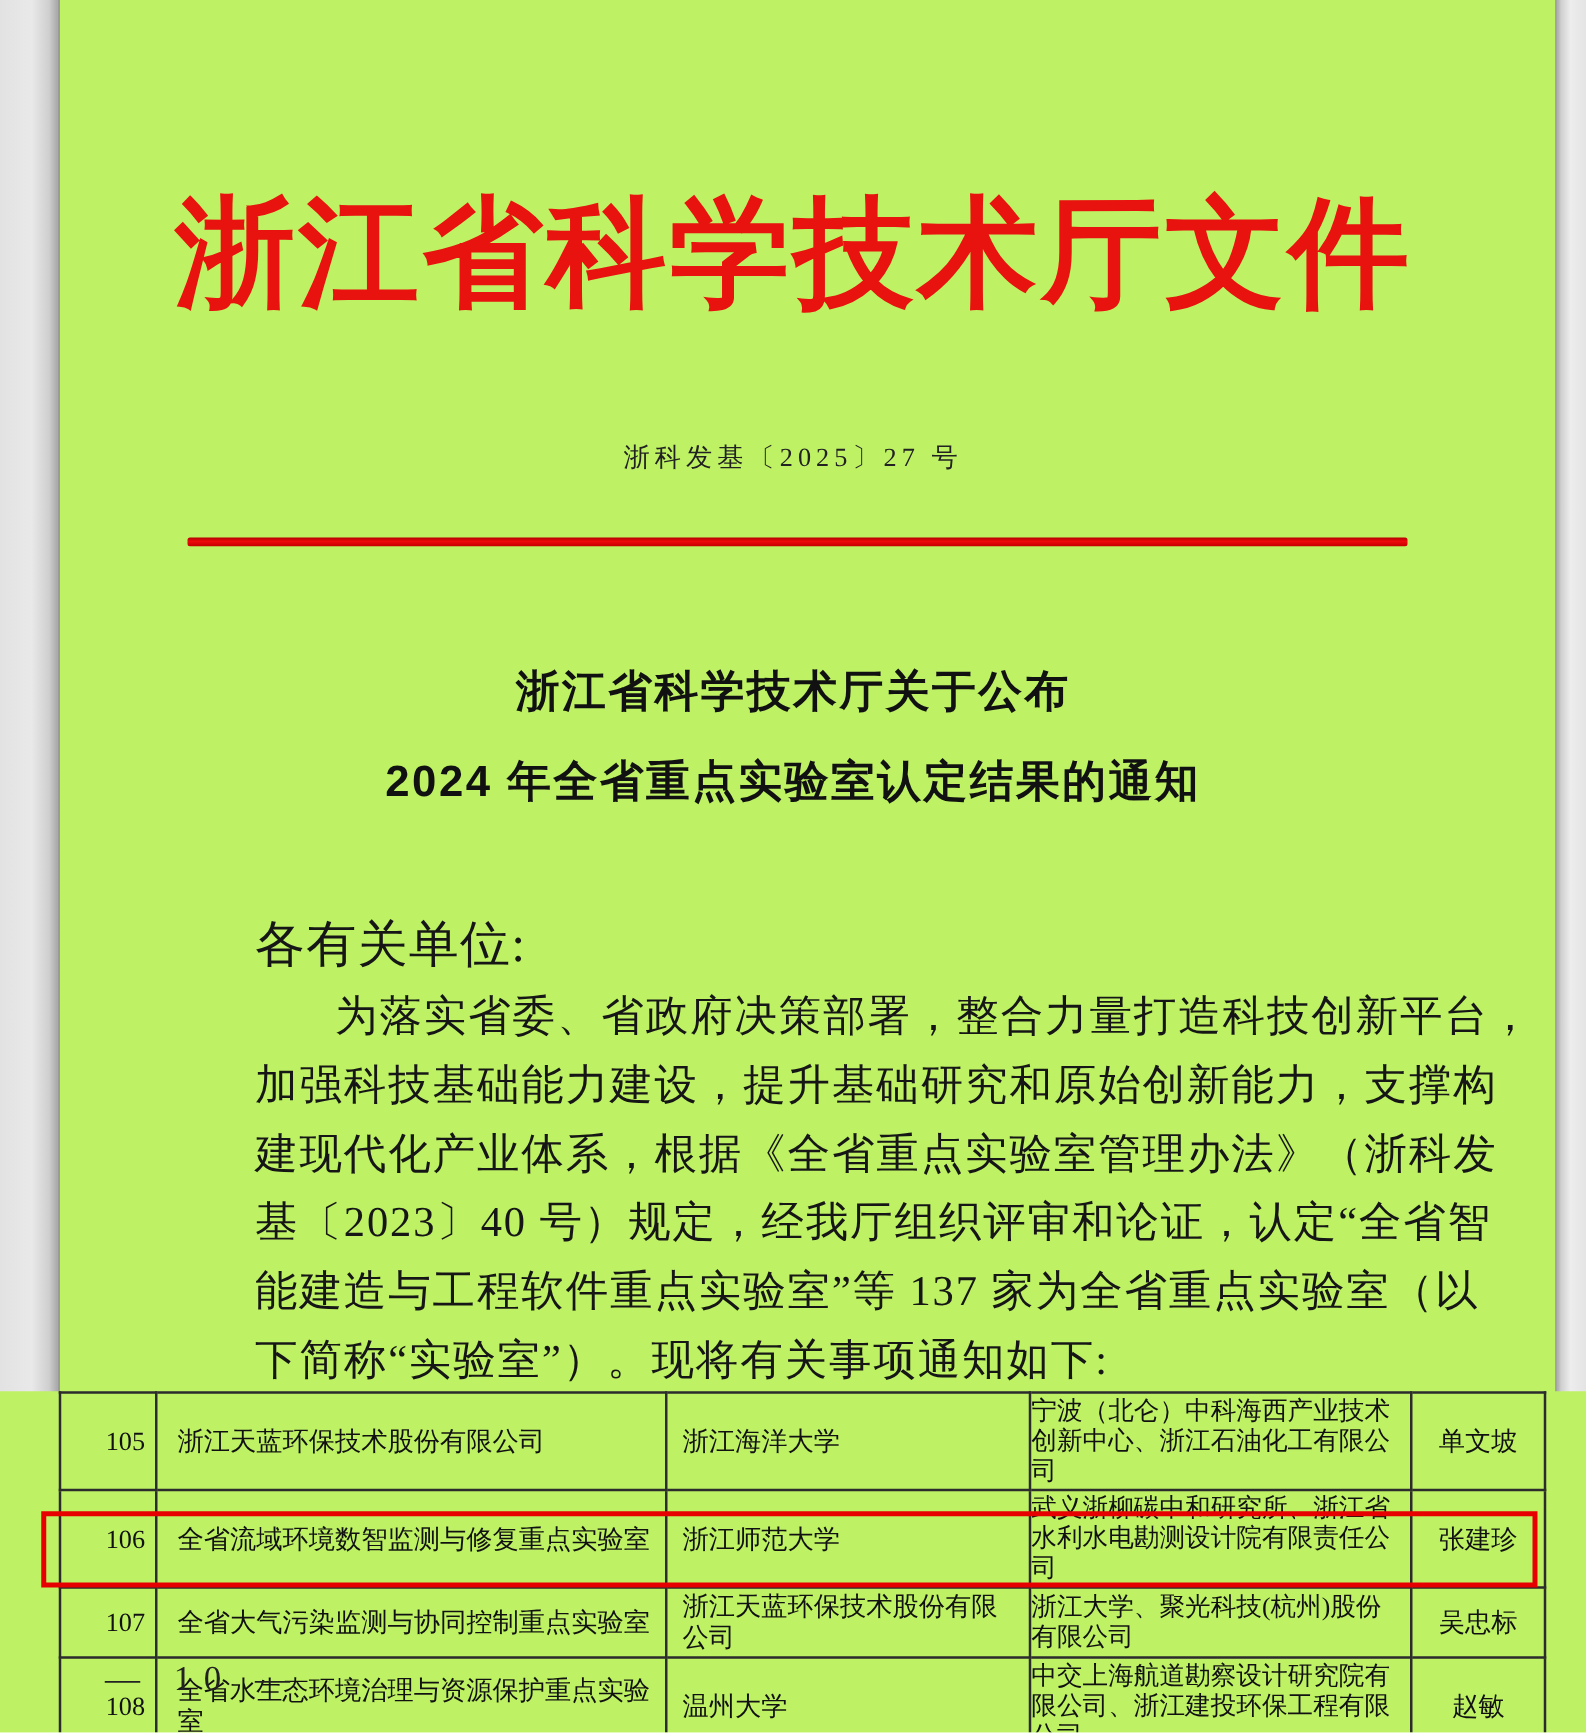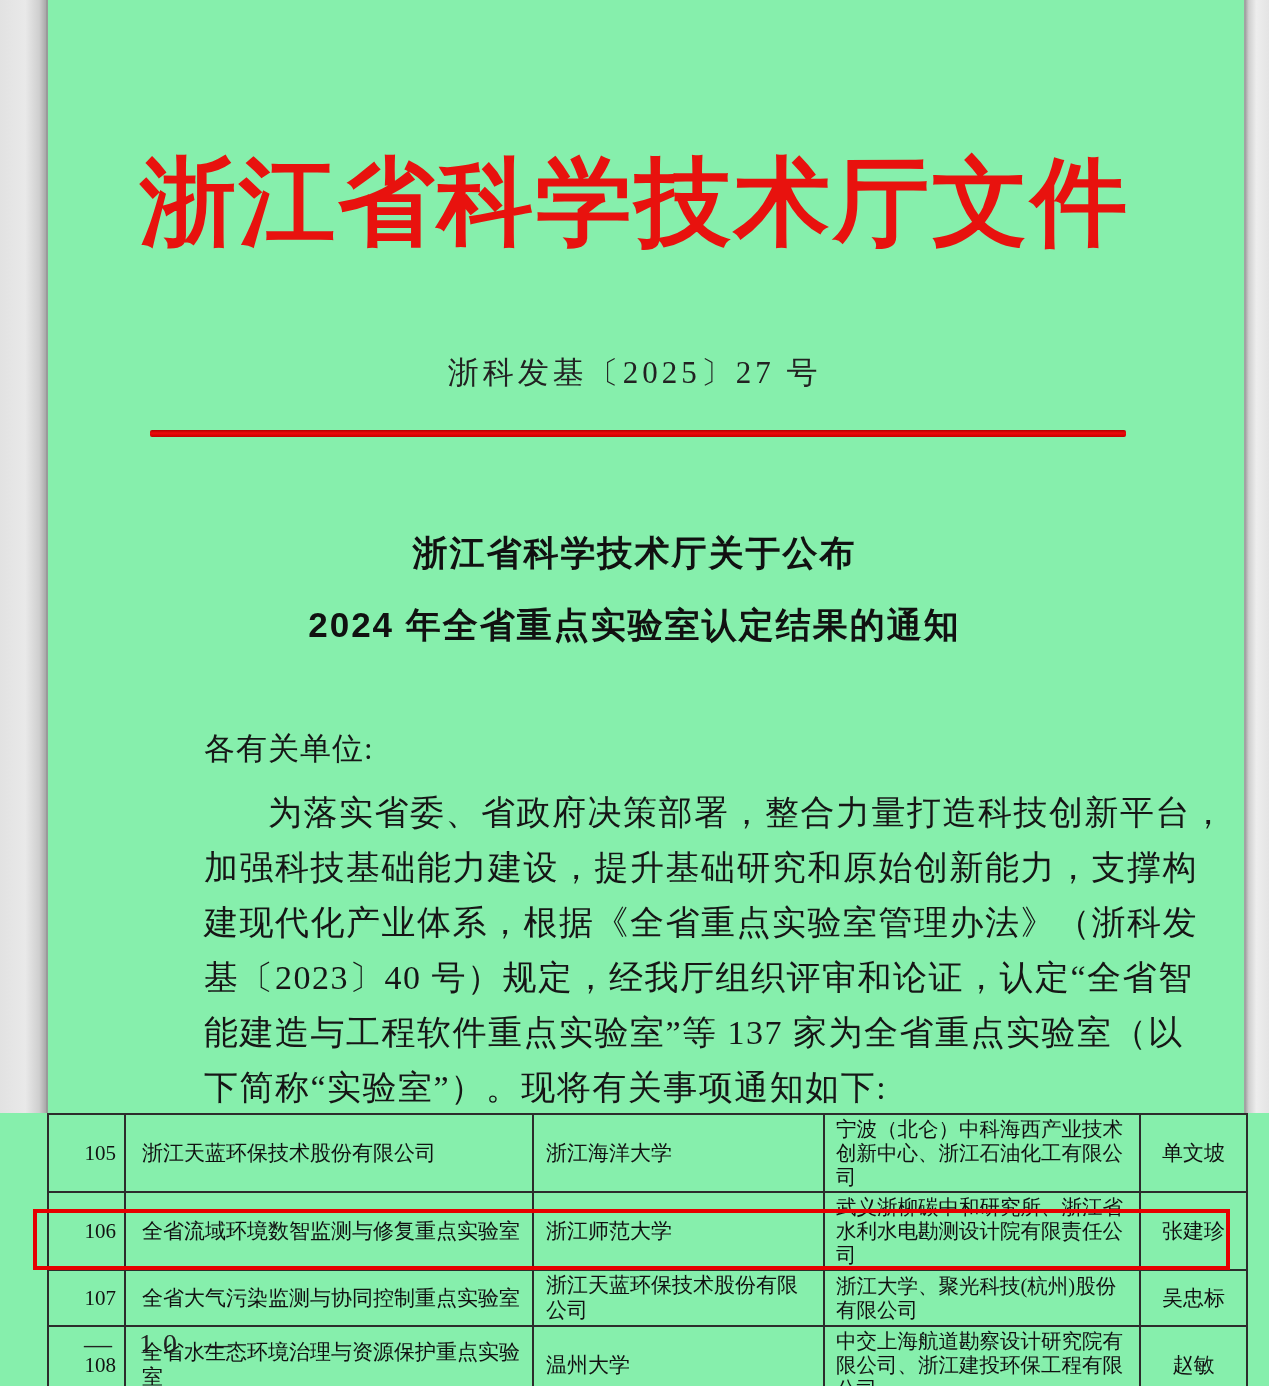--- a/index.html
+++ b/index.html
@@ -1,72 +1,72 @@
 <!DOCTYPE html>
 <html><head>
 <meta charset="utf-8">
 <style>
   html,body{margin:0;padding:0;background:#ffffff;}
   #canvas{
     position:relative;width:1269px;height:1386px;overflow:hidden;
-    background:#86efac;
+    background:#bef264;
     font-family:"Liberation Serif","DejaVu Serif",serif;
     color:#1c1c1c;
   }
   
   .edge{position:absolute;top:0;height:1113px;}
   .edge-left{left:0;width:46px;background:linear-gradient(to right,#e2e2e2 0%,#e9e9e9 55%,#cfcfcf 85%,#a9a9a9 100%);border-right:2px solid #9a9a9a;}
   .edge-right{right:0;width:23px;background:linear-gradient(to left,#e4e4e4 0%,#ededed 55%,#cfcfcf 88%,#ababab 100%);border-left:2px solid #a3a3a3;}
 
   .red-header{
     position:absolute;left:60px;top:128px;width:1150px;height:150px;
     text-align:center;font-size:96px;font-weight:bold;letter-spacing:3px;
     color:#e8120e;line-height:150px;white-space:nowrap;
   }
   .doc-number{
     position:absolute;left:0;top:352px;width:1269px;
-    text-align:center;font-size:31px;letter-spacing:4px;color:#222;
+    text-align:center;font-size:21px;letter-spacing:4px;color:#222;
   }
   .red-rule{
     position:absolute;left:150px;top:430px;width:976px;height:7px;
     background:linear-gradient(to bottom,#b30000,#ee0a0a 45%,#c40000);
     border-radius:2px;
   }
   .notice-title{
     position:absolute;left:0;width:1269px;text-align:center;
     font-family:"Liberation Sans","DejaVu Sans",sans-serif;
     font-weight:bold;color:#111;font-size:35px;letter-spacing:2px;white-space:nowrap;
   }
   .notice-line1{top:530px;}
   .notice-line2{top:602px;}
 
   .salutation{
     position:absolute;left:204px;top:728px;
-    font-size:31px;letter-spacing:1px;color:#161616;
+    font-size:40px;letter-spacing:1px;color:#161616;
   }
   .body-line{
     position:absolute;left:204px;width:940px;
     font-size:34px;letter-spacing:1.5px;color:#161616;white-space:nowrap;
   }
   .body-line.indent{padding-left:64px;}
 
   .doc-table{
     position:absolute;left:47px;top:1113px;
     border-collapse:collapse;table-layout:fixed;
     font-size:21px;color:#111;
   }
   .doc-table td{
     border:2px solid #2c2c2c;
     padding:2px 8px;vertical-align:middle;
     line-height:25px;overflow:hidden;
   }
   .doc-table .c-no{width:59px;text-align:right;}
   .doc-table .c-lab{width:382px;padding-left:16px;}
   .doc-table .c-inst{width:269px;padding-left:12px;}
-  .doc-table .c-part{width:295px;padding-left:11px;font-size:20.5px;line-height:24px;}
+  .doc-table .c-part{width:295px;padding-left:0;font-size:20.5px;line-height:24px;}
   .doc-table .c-dir{width:89px;text-align:center;}
   .r105{height:48px;} .r106{height:46px;} .r107{height:44px;} .r108{height:44px;}
 
   .highlight-box{
     position:absolute;left:33px;top:1209px;width:1189px;height:53px;
     border:4px solid #e60000;background:transparent;z-index:5;
   }
   .page-number{
     position:absolute;left:84px;top:1328px;
     font-size:28px;letter-spacing:10px;color:#222;

